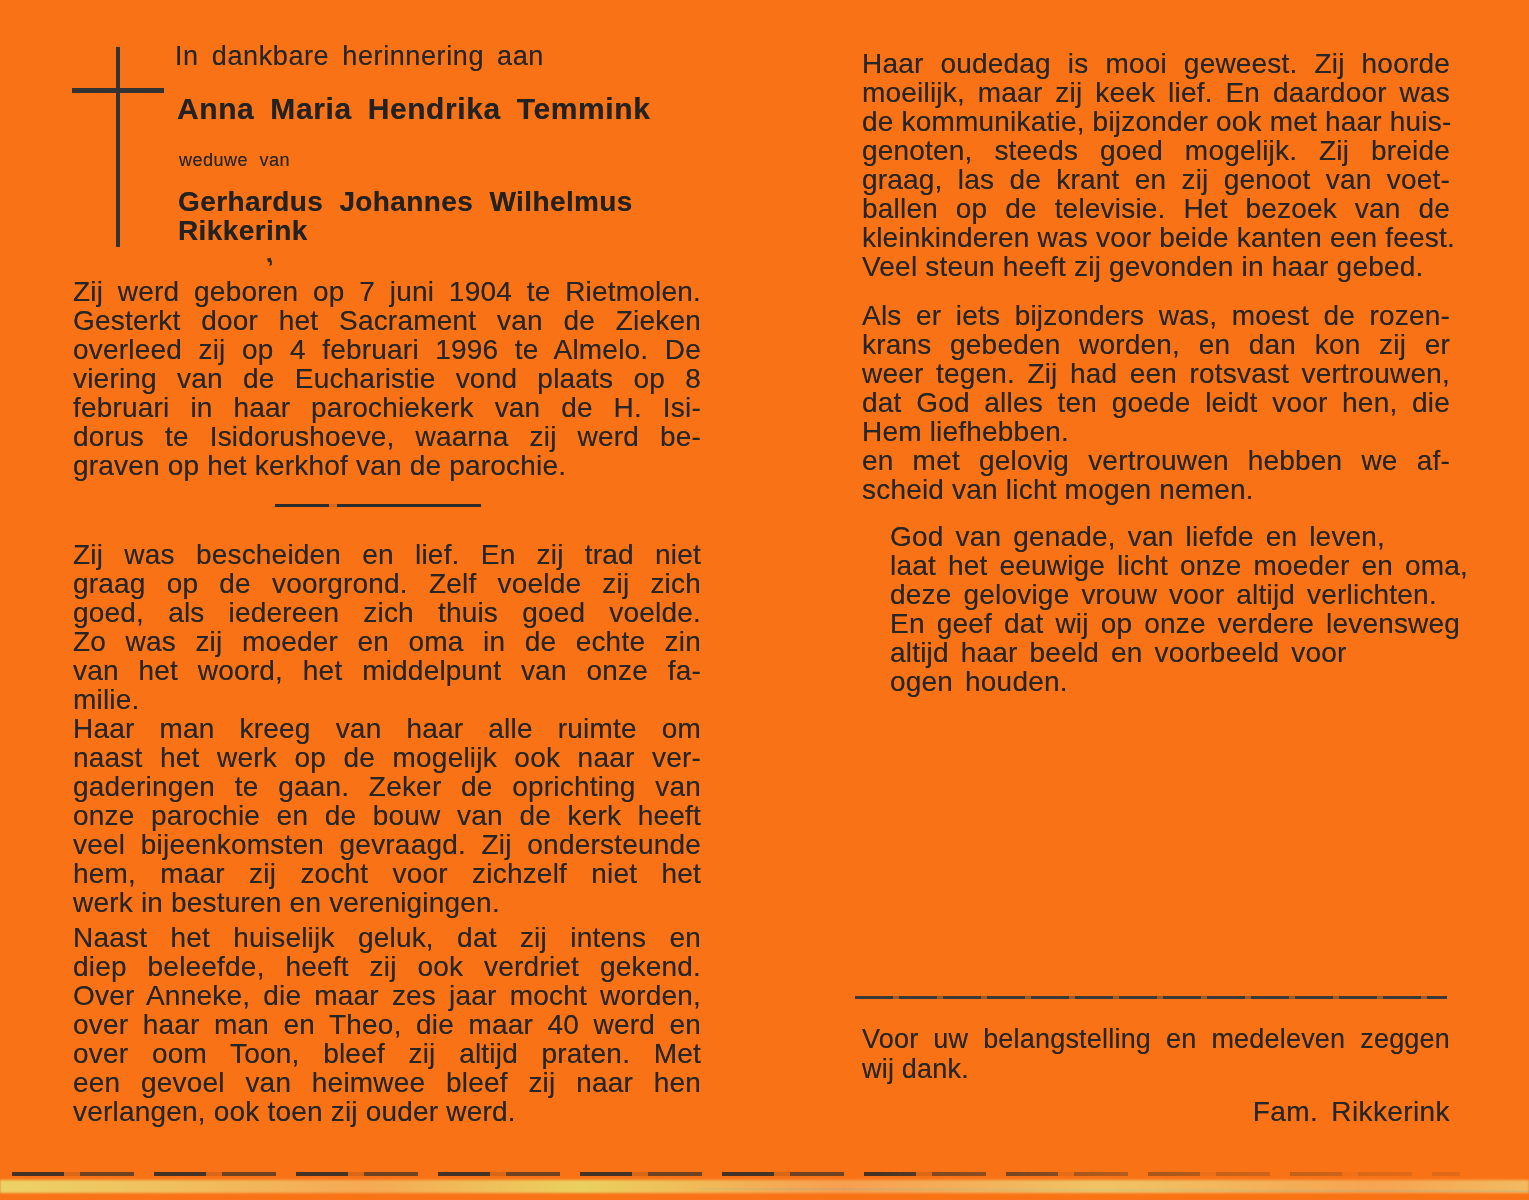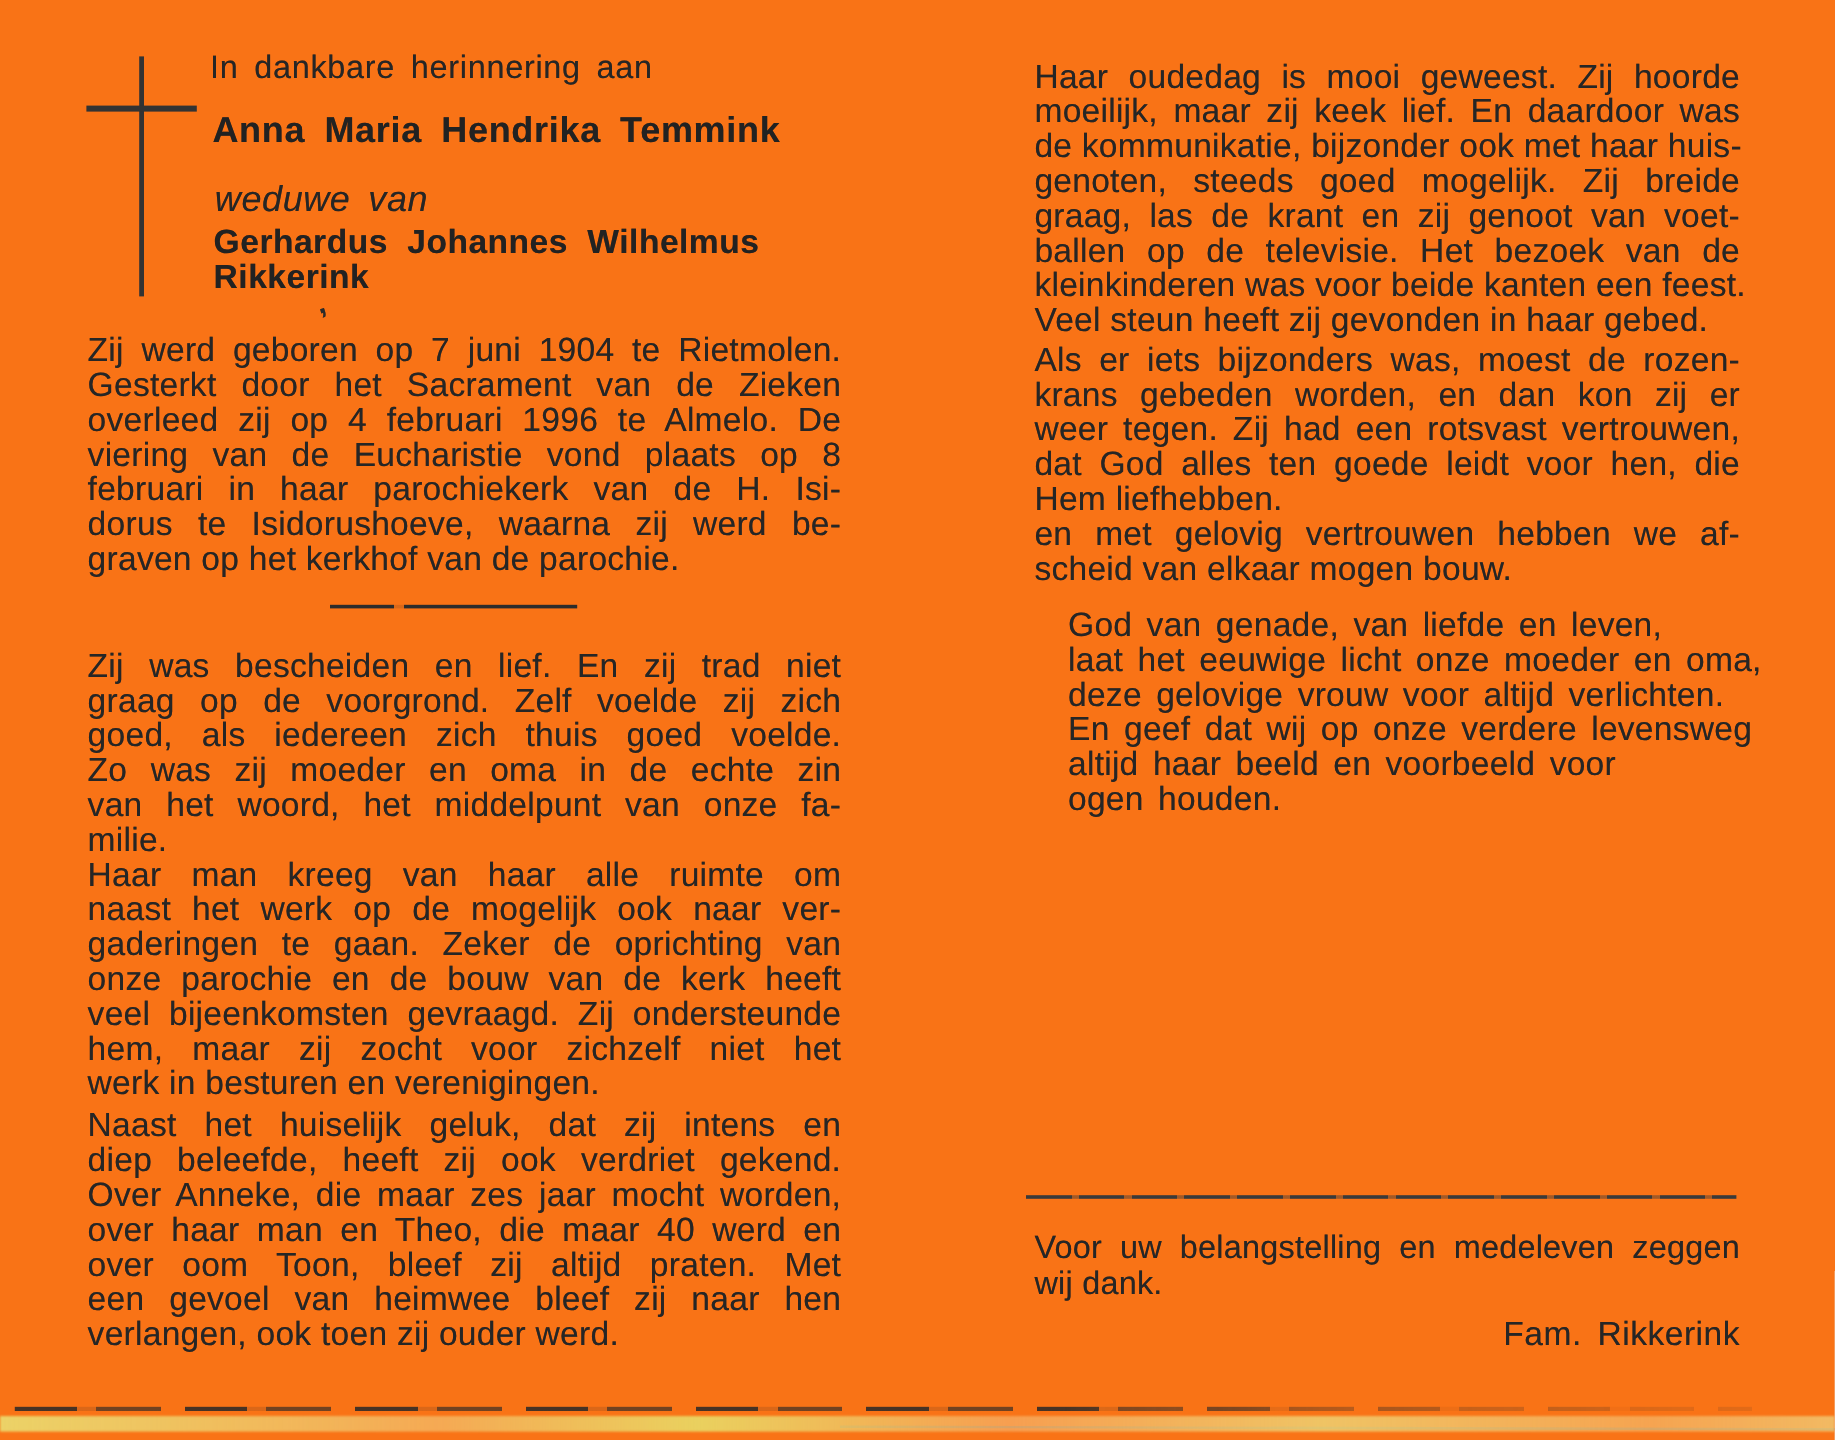--- a/index.html
+++ b/index.html
@@ -47,25 +47,24 @@
     font-size: 30px;
     font-weight: bold;
     letter-spacing: 0.6px;
     word-spacing: 7px;
     white-space: nowrap;
     color: #222;
   }
   .relation-label {
     position: absolute;
     left: 179px; top: 150px;
-    font-size: 30px;
+    font-size: 18px;
     letter-spacing: 0.5px;
     word-spacing: 6px;
     white-space: nowrap;
-    font-style: italic;
   }
   .husband-line1 {
     position: absolute;
     left: 178px; top: 186px;
     font-size: 28px;
     font-weight: bold;
     letter-spacing: 0.4px;
     word-spacing: 8px;
     white-space: nowrap;
     color: #222;
@@ -111,21 +110,21 @@
   }
   .para .line:last-child,
   .para.no-just .line {
     text-align-last: left;
   }
   .para.no-just {
     word-spacing: 4px;
   }
 
   .p-gap-sm { margin-top: 6px; }
-  .rp2 { margin-top: 4px; }
+  .rp2 { margin-top: 20px; }
   .prayer {
     margin-top: 18px;
     padding-left: 28px;
   }
 
   
   .divider-left {
     margin: 24px 0 33px 202px;
     width: 206px; height: 3px;
     background: linear-gradient(90deg,
@@ -263,21 +262,21 @@
       </div>
     <div class="para rp2">
         <div class="line">Als er iets bijzonders was, moest de rozen-</div>
         <div class="line">krans gebeden worden, en dan kon zij er</div>
         <div class="line">weer tegen. Zij had een rotsvast vertrouwen,</div>
         <div class="line">dat God alles ten goede leidt voor hen, die</div>
         <div class="line">Hem liefhebben.</div>
       </div>
     <div class="para">
         <div class="line">en met gelovig vertrouwen hebben we af-</div>
-        <div class="line">scheid van elkaar mogen bouw.</div>
+        <div class="line">scheid van licht mogen nemen.</div>
       </div>
     <div class="para no-just prayer">
         <div class="line">God van genade, van liefde en leven,</div>
         <div class="line">laat het eeuwige licht onze moeder en oma,</div>
         <div class="line">deze gelovige vrouw voor altijd verlichten.</div>
         <div class="line">En geef dat wij op onze verdere levensweg</div>
         <div class="line">altijd haar beeld en voorbeeld voor</div>
         <div class="line">ogen houden.</div>
       </div>
   </div>

